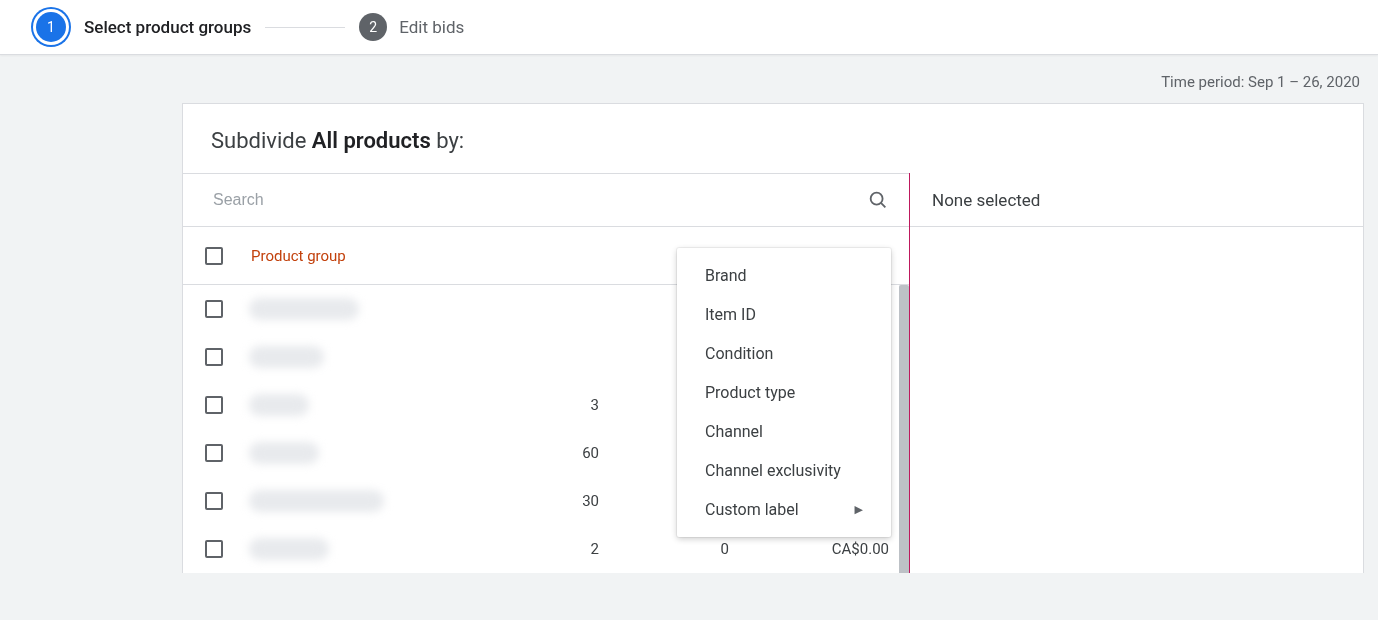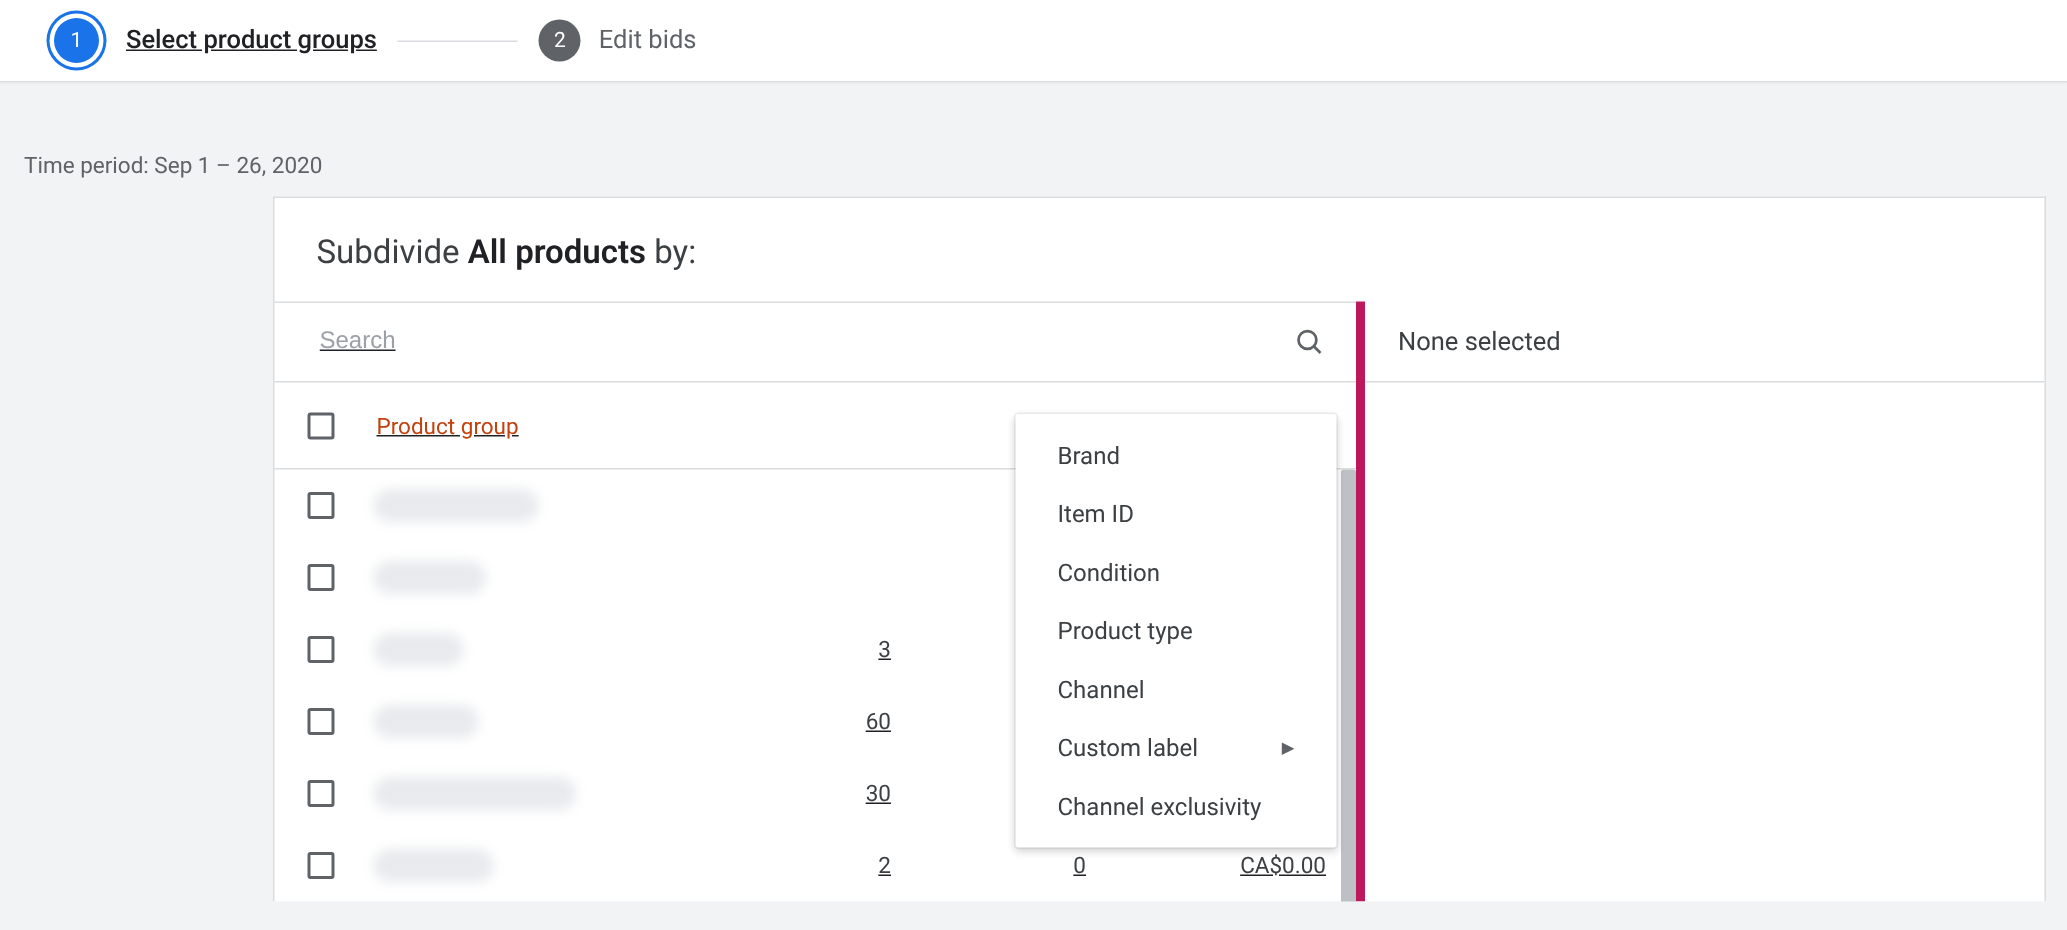--- a/index.html
+++ b/index.html
@@ -27,44 +27,42 @@
   }
   .step-circle.active {
     width: 30px; height: 30px;
     background: #1a73e8;
     box-shadow: 0 0 0 3px #fff, 0 0 0 5px #1a73e8;
     margin: 0 6px;
   }
   .step-circle.inactive { background: #5f6368; }
   .step-label { font-size: 17px; color: #202124; }
   .step-label.inactive { color: #5f6368; }
-  .step-label.active { font-weight: 500; text-decoration: underline; }
+  .step-label.active { font-weight: 500; }
   .step-line { width: 80px; height: 1px; background: #dadce0; }
 
   .time-period {
-    text-align: left;
+    text-align: right;
     color: #5f6368;
-    padding: 18px 18px 0 16px;
+    padding: 18px 18px 0 4px;
     font-size: 15px;
-    margin-top: 28px;
   }
 
   .panel {
     background: #fff;
     margin: 12px 14px 0 182px;
     border: 1px solid #dadce0;
     border-bottom: none;
     position: relative;
   }
   .panel-split { display: flex; }
   .left-pane {
     flex: 1;
-    border-right: 6px solid #be185d;
+    border-right: 1px solid #be185d;
     position: relative;
-    text-decoration: underline;
   }
   .right-pane { width: 453px; }
 
   .subdivide-header {
     padding: 24px 28px 20px 28px;
     font-size: 22px;
     color: #3c4043;
   }
   .subdivide-header strong { font-weight: 600; color: #202124; }
 
@@ -294,21 +292,21 @@
       <div class="dropdown-item">
         <span>Condition</span>
       </div>
       <div class="dropdown-item">
         <span>Product type</span>
       </div>
       <div class="dropdown-item">
         <span>Channel</span>
       </div>
       <div class="dropdown-item">
+        <span>Channel exclusivity</span>
+      </div>
+      <div class="dropdown-item">
         <span>Custom label</span>
         <span class="submenu-arrow">▶</span>
       </div>
-      <div class="dropdown-item">
-        <span>Channel exclusivity</span>
-      </div>
     </div>
 
 </div>
 
 </body></html>

